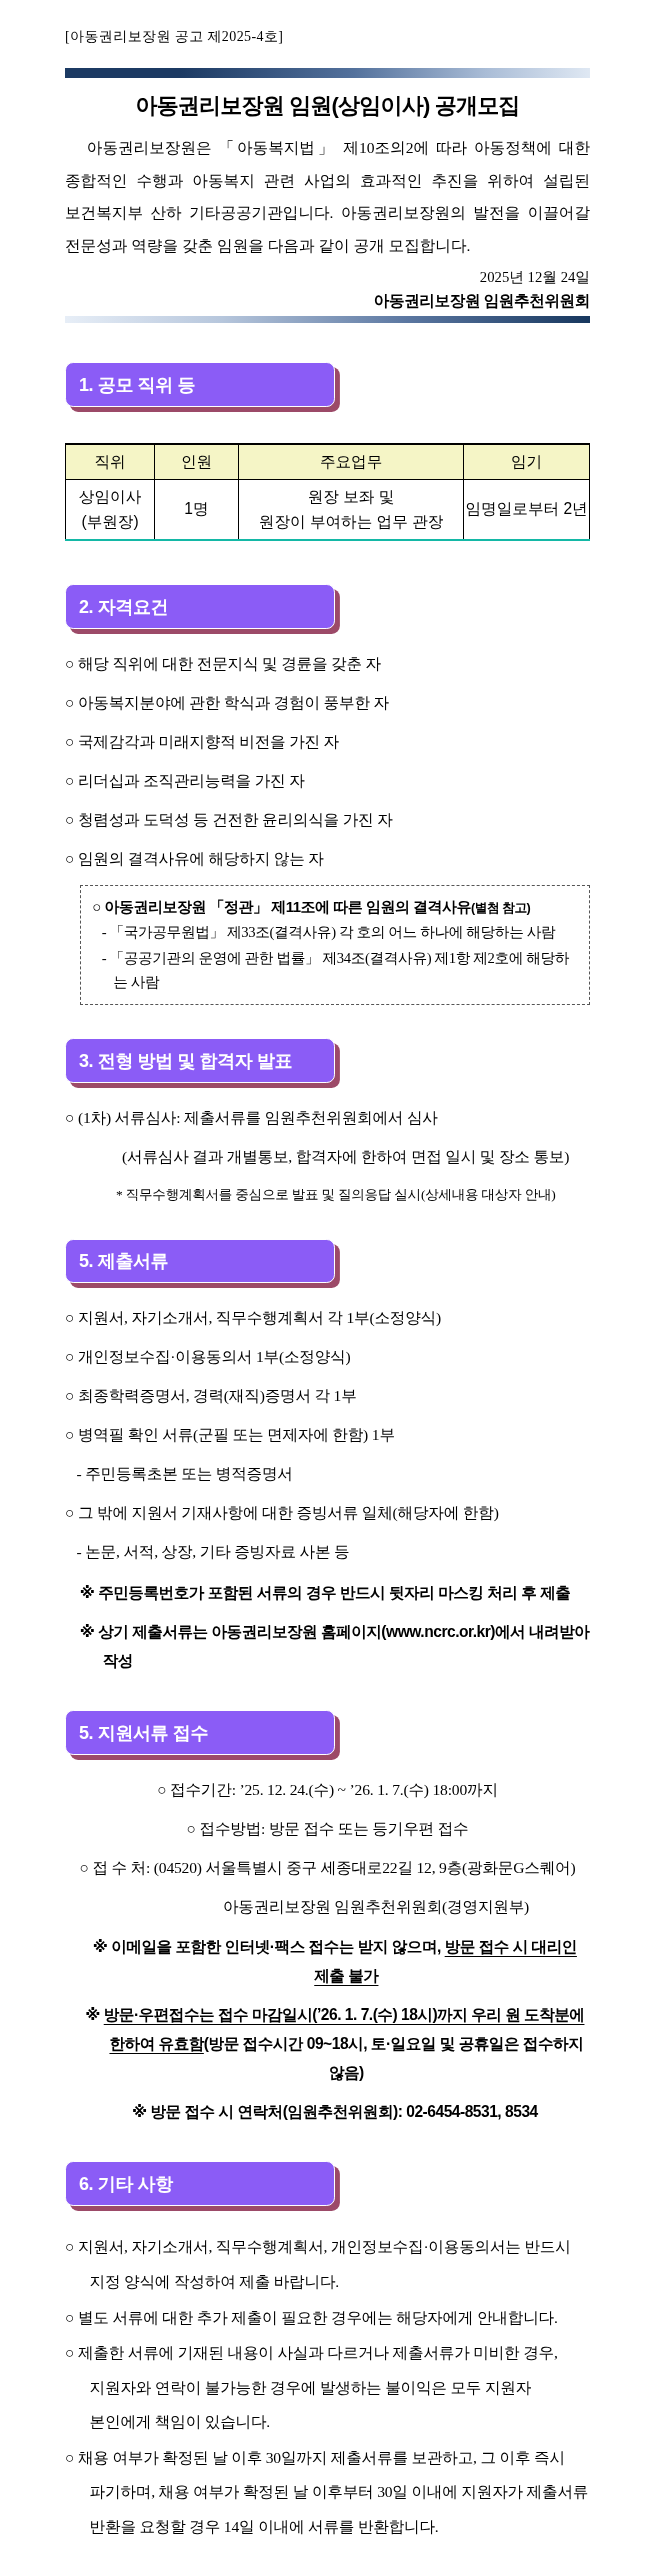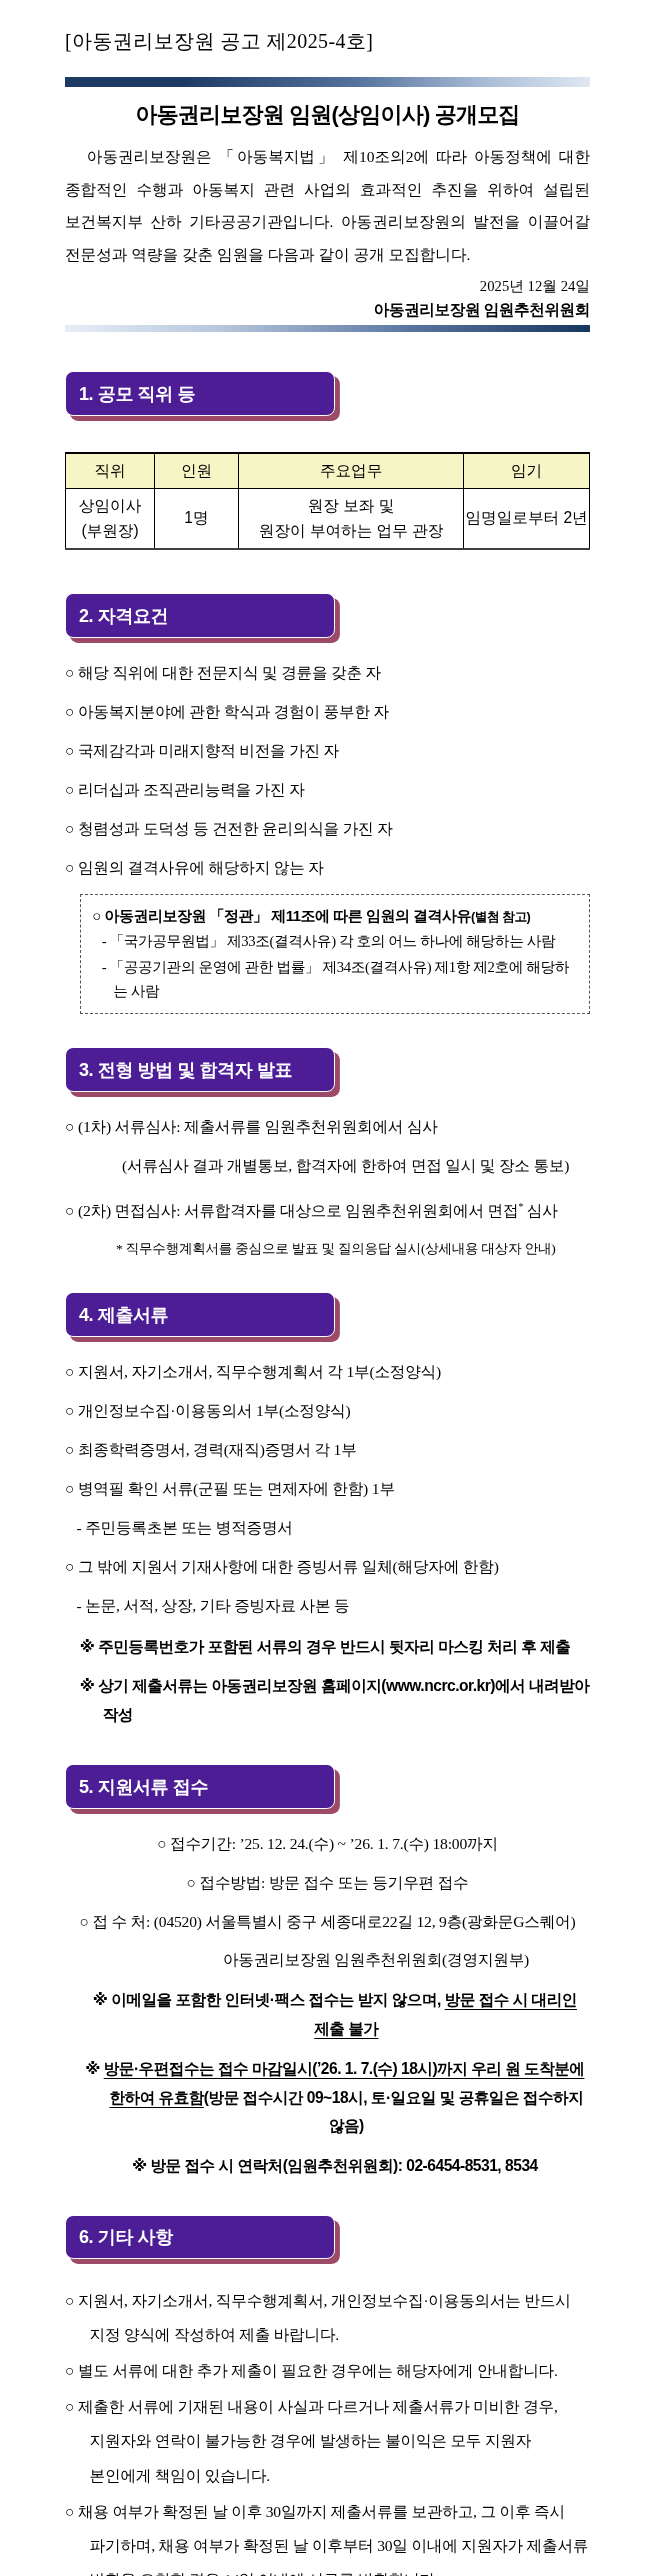--- a/index.html
+++ b/index.html
@@ -1,44 +1,44 @@
 <!DOCTYPE html>
 <html lang="ko" style="font-size:13px"><head>
 <meta charset="utf-8">
 <style>
   html,body{margin:0;padding:0;background:#fff;}
   body{width:649px;height:2576px;overflow:hidden;position:relative;
        font-family:"Liberation Serif","DejaVu Serif",serif;color:#000;}
   .page{box-sizing:border-box;width:649px;height:2576px;padding:28px 59px 0 65px;}
   .serif{font-family:"Liberation Serif","DejaVu Serif",serif;}
 
-  .docno{font-size:20px;letter-spacing:0.4px;}
+  .docno{font-size:14px;letter-spacing:0.4px;}
   .bar{width:100%;}
   .bar-top{height:9.8px;margin-top:22px;
     background:linear-gradient(to right,#1c3a63 0%,#1c3a63 22%,#53719c 55%,#a9bcd6 80%,#dfe8f3 100%);}
   .bar-bottom{height:7.4px;margin-top:4.1px;
     background:linear-gradient(to right,#e7eef7 0%,#b6c6dc 30%,#5b77a1 65%,#17375e 100%);}
 
   .title{margin:13px 0 0 0;text-align:center;font-size:22px;font-weight:800;
          font-family:"Liberation Sans","DejaVu Sans",sans-serif;letter-spacing:-0.8px;}
 
   .intro{margin:11.5px 0 0 0;font-size:15.6px;line-height:2.08;text-align:justify;
          text-indent:1.4em;word-break:keep-all;}
   .date-line{margin-top:6.5px;text-align:right;font-size:14.7px;}
   .org-line{margin-top:3.3px;text-align:right;font-size:15.6px;font-weight:700;letter-spacing:-0.4px;}
 
   .sec-wrap{margin-top:38px;}
-  .sec-box{box-sizing:border-box;display:block;width:270px;background:#4c1d95;color:#fff;
+  .sec-box{box-sizing:border-box;display:block;width:270px;background:#8b5cf6;color:#fff;
            font-family:"Liberation Sans","DejaVu Sans",sans-serif;font-weight:700;font-size:18px;
            letter-spacing:-0.4px;padding:9.8px 14.7px 9px 13px;border:1.6px solid #fff;border-radius:8.2px;
            box-shadow:4.9px 4.9px 0 0 #9c4a68;}
 
   table.pos{width:100%;border-collapse:collapse;margin-top:36px;
             font-family:"Liberation Sans","DejaVu Sans",sans-serif;font-size:15.6px;
-            border-top:2px solid #000;border-bottom:2px solid #404040;}
+            border-top:2px solid #000;border-bottom:2px solid #14b8a6;}
   table.pos th,table.pos td{border:0.8px solid #000;text-align:center;vertical-align:middle;}
   table.pos th{background:#f5f5c6;font-weight:400;height:32px;}
   table.pos td{height:57px;line-height:1.55;}
 
   .body-block{margin-top:19.6px;}
   .bullet{font-size:15.6px;line-height:1.6;margin:0 0 14px 0;padding-left:24.6px;text-indent:-24.6px;
           word-break:keep-all;letter-spacing:-0.2px;}
   .bullet.wide{line-height:2.2;margin:0 0 1.6px 0;}
   .subdash{font-size:15.6px;line-height:1.6;margin:0 0 14px 11.5px;letter-spacing:-0.2px;}
   .subnote{font-size:15.6px;line-height:1.6;margin:0 0 14px 57px;letter-spacing:-0.2px;}
@@ -126,26 +126,25 @@
     </div>
   </div>
 
   <div class="sec-wrap" style="margin-top:33px;">
     <div class="sec-box">3. 전형 방법 및 합격자 발표</div>
   </div>
 
   <div class="body-block" style="margin-top:23px;">
     <p class="bullet">○ (1차) 서류심사: 제출서류를 임원추천위원회에서 심사</p>
     <p class="subnote">(서류심사 결과 개별통보, 합격자에 한하여 면접 일시 및 장소 통보)</p>
-    <p class="bullet" style="margin-top:19.6px;"><span>○ (2차) 면접심사: 서류합격자를 대상으로 임원추천위원회에서 면접</span><sup class="star">*</sup><span> 심사</span></p>
     <p class="substar">* 직무수행계획서를 중심으로 발표 및 질의응답 실시(상세내용 대상자 안내)</p>
   </div>
 
   <div class="sec-wrap" style="margin-top:33px;">
-    <div class="sec-box">4. 제출서류</div>
+    <div class="sec-box">5. 제출서류</div>
   </div>
 
   <div class="body-block" style="margin-top:23px;">
     <p class="bullet">○ 지원서, 자기소개서, 직무수행계획서 각 1부(소정양식)</p>
     <p class="bullet">○ 개인정보수집·이용동의서 1부(소정양식)</p>
     <p class="bullet">○ 최종학력증명서, 경력(재직)증명서 각 1부</p>
     <p class="bullet">○ 병역필 확인 서류(군필 또는 면제자에 한함) 1부</p>
     <p class="subdash">- 주민등록초본 또는 병적증명서</p>
     <p class="bullet">○ 그 밖에 지원서 기재사항에 대한 증빙서류 일체(해당자에 한함)</p>
     <p class="subdash">- 논문, 서적, 상장, 기타 증빙자료 사본 등</p>

